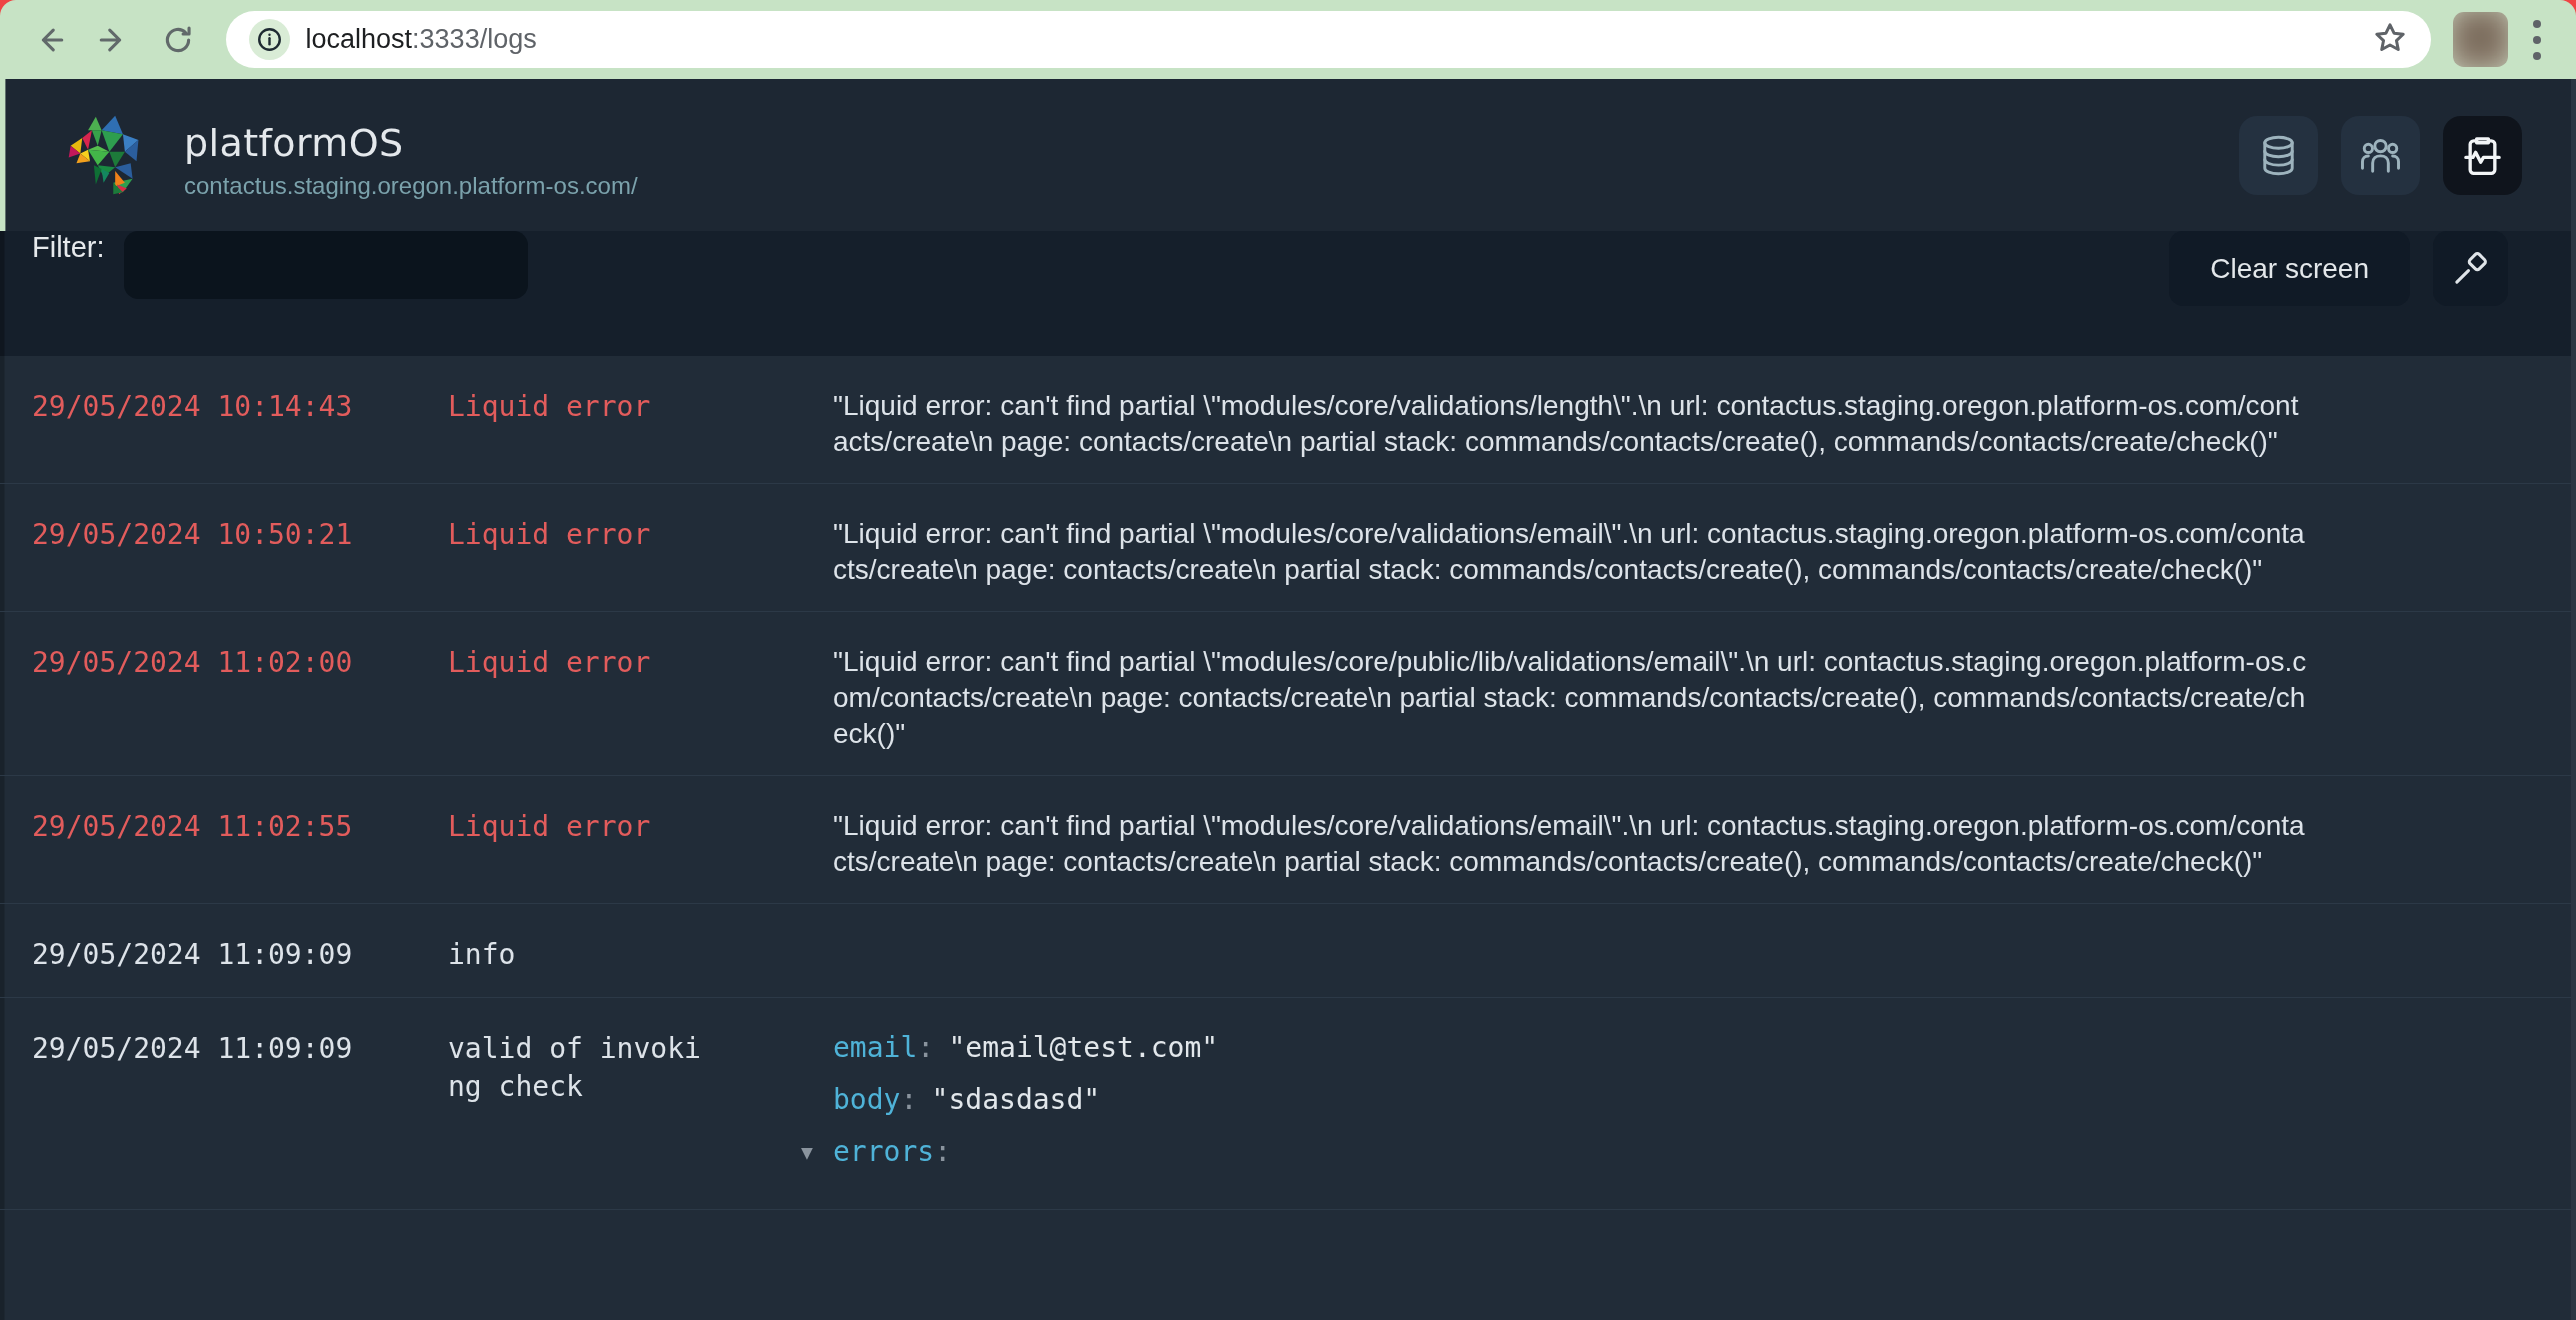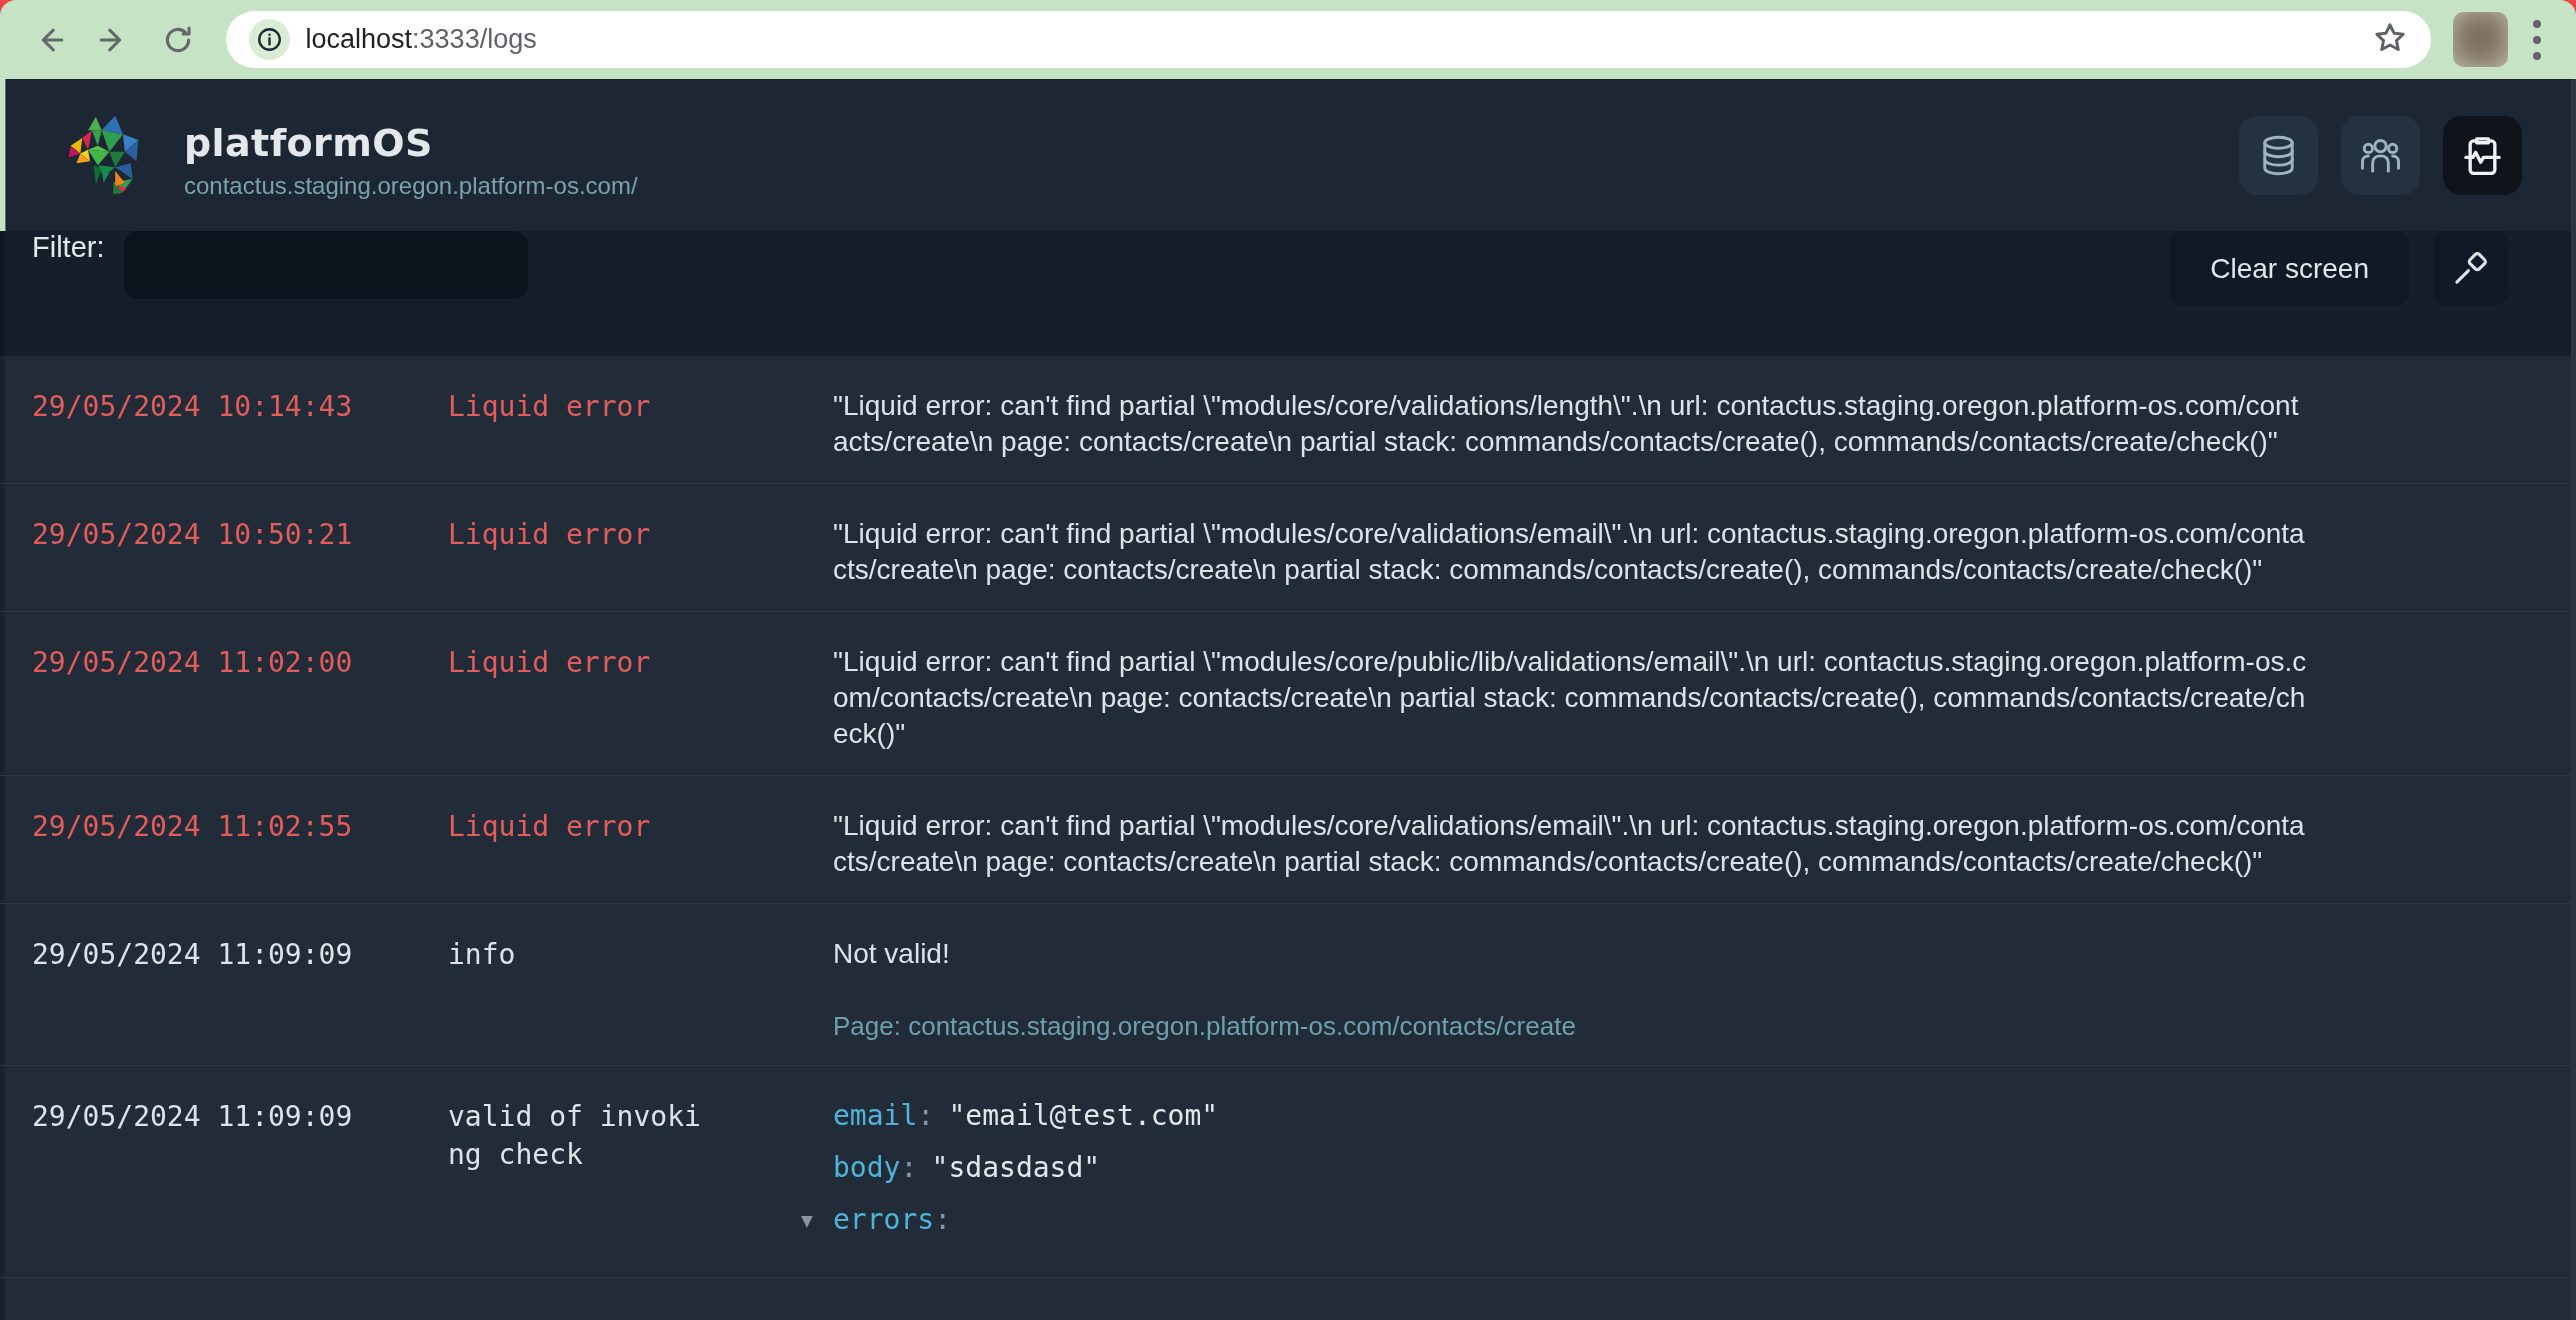--- a/index.html
+++ b/index.html
@@ -22,21 +22,21 @@
   .avatar{width:55px;height:55px;border-radius:10.7px;overflow:hidden;flex:0 0 auto;}
   .avatar .blob{width:100%;height:100%;transform:scale(1.45);filter:blur(8px);
      background:radial-gradient(circle at 50% 48%, #6e5f50 0%, #8a7c6c 42%, #b3ac9c 68%, #cfe0c8 100%);}
   .menu-dots{display:flex;flex-direction:column;gap:8px;padding:0 12.5px;}
   .menu-dots i{width:8px;height:8px;border-radius:50%;background:#5f6368;}
 
   
   .header{height:152px;background:#1d2733;display:flex;align-items:center;padding:0 54px 0 59px;
           box-sizing:border-box;box-shadow:inset 5.4px 0 0 #c7e3c5;}
   .logo{width:93px;height:93px;margin-right:32px;flex:0 0 auto;}
-  .brand-title{font-size:38px;font-weight:700;color:#e4e8ec;letter-spacing:0.4px;line-height:1.1;
+  .brand-title{font-size:38px;font-weight:400;color:#e4e8ec;letter-spacing:0.4px;line-height:1.1;
                font-family:"DejaVu Sans",sans-serif;margin-top:13px;}
   .brand-sub{font-size:24px;color:#7ba2ac;margin-top:8px;text-align:center;}
   .header-actions{margin-left:auto;display:flex;gap:23px;}
   .icon-btn{width:79px;height:79px;border-radius:18px;background:#243140;border:none;cursor:pointer;
             display:flex;align-items:center;justify-content:center;}
   .icon-btn svg{width:47px;height:47px;stroke:#9db3bd;stroke-width:1.5;fill:none;stroke-linecap:round;stroke-linejoin:round;}
   .icon-btn.active{background:#0f141c;}
   .icon-btn.active svg{stroke:#f2f5f7;stroke-width:1.7;}
 
   
@@ -215,24 +215,20 @@
       <div class="log-row level-error">
     <div class="cell ts">29/05/2024 11:02:55</div>
     <div class="cell type">Liquid error</div>
     <div class="cell body">
           <div class="msg-text">"Liquid error: can't find partial \"modules/core/validations/email\".\n url: contactus.staging.oregon.platform-os.com/contacts/create\n page: contacts/create\n partial stack: commands/contacts/create(), commands/contacts/create/check()"</div>
         </div>
   </div>
       <div class="log-row level-info">
     <div class="cell ts">29/05/2024 11:09:09</div>
     <div class="cell type">info</div>
-    <div class="cell body">
-          <div class="msg-text">Not valid!</div>
-          <div class="page-link">Page: contactus.staging.oregon.platform-os.com/contacts/create</div>
-        </div>
   </div>
       <div class="log-row level-info">
     <div class="cell ts">29/05/2024 11:09:09</div>
     <div class="cell type">valid of invoking check</div>
     <div class="cell body">
           <div class="kv-line"><span class="kv-key">email</span><span class="kv-colon">:</span><span class="kv-val">"email@test.com"</span></div>
           <div class="kv-line"><span class="kv-key">body</span><span class="kv-colon">:</span><span class="kv-val">"sdasdasd"</span></div>
           <div class="kv-line expander"><span class="arrow">▼</span><span class="kv-key">errors</span><span class="kv-colon">:</span></div>
         </div>
   </div>

